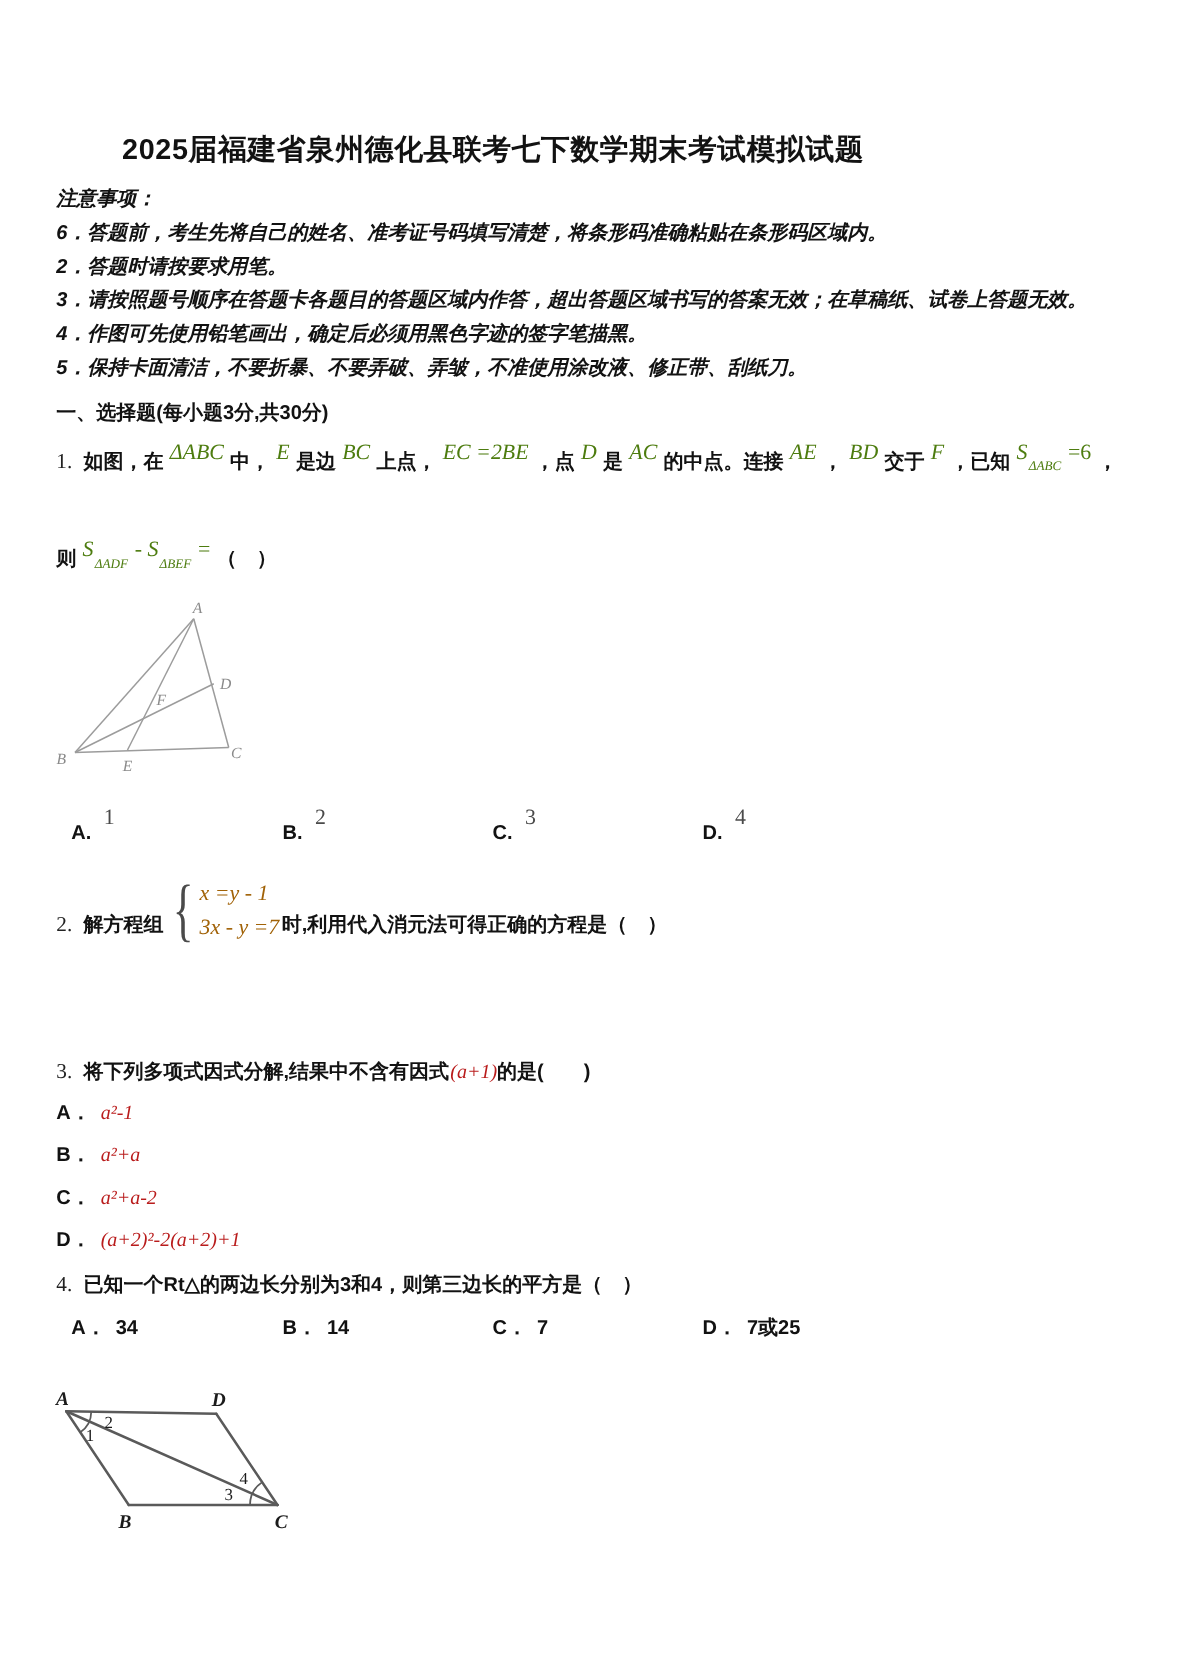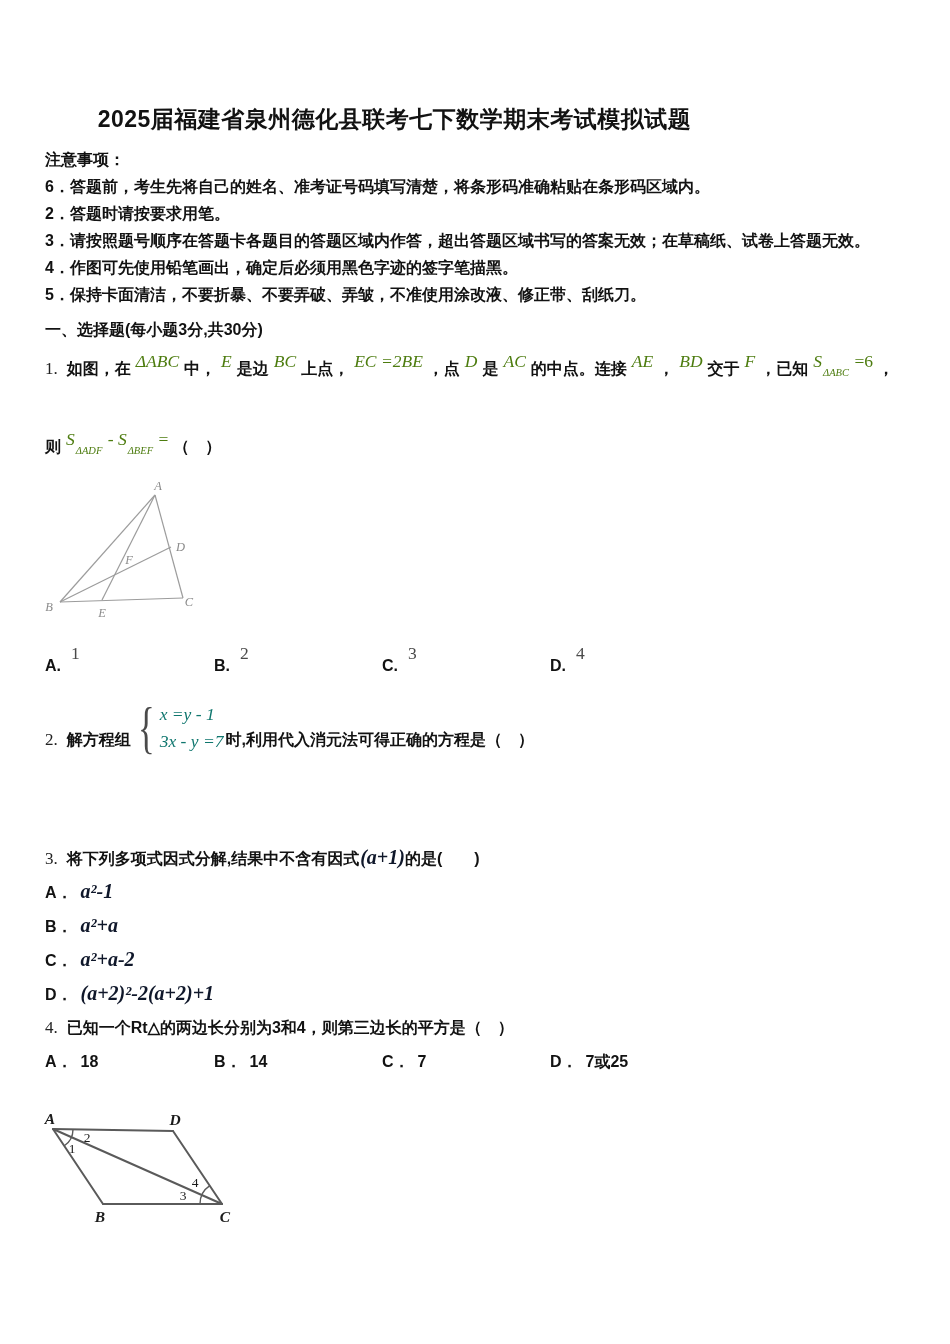--- a/index.html
+++ b/index.html
@@ -3,52 +3,52 @@
 <meta charset="utf-8">
 <style>
   html,body{margin:0;padding:0;background:#ffffff;}
   .page{position:relative;width:950px;height:1344px;background:#fff;overflow:hidden;
         font-family:"Liberation Sans",sans-serif;color:#121212;}
   .abs{position:absolute;}
 
   
   .title{top:104px;left:0;width:789px;text-align:center;font-size:23px;font-weight:700;letter-spacing:0.5px;}
   .notes{top:146px;left:45px;width:870px;font-size:16px;line-height:27px;font-weight:600;}
-  .notes div{white-space:nowrap;}
+  .notes div{white-space:nowrap;font-style:italic;}
   .sec-heading{top:320px;left:45px;font-size:16px;font-weight:700;}
 
   
   .stem{font-size:16px;font-weight:600;white-space:nowrap;line-height:24px;}
   .qnum{font-family:"Liberation Serif",serif;font-weight:400;font-size:17px;color:#222;margin-right:9px;}
   .m{font-family:"Liberation Serif",serif;font-style:italic;font-weight:400;color:#4d7c0f;
      font-size:17.5px;position:relative;top:-7px;margin:0 5px;white-space:nowrap;}
   .m sub{font-size:10.5px;position:relative;top:4px;margin:0 1px;}
   .mop{font-style:normal;}
 
   
-  .optrow{left:0;width:766px;height:30px;}
+  .optrow{left:12px;width:766px;height:30px;}
   .opt{position:absolute;white-space:nowrap;}
   .oc1{left:45px;} .oc2{left:214px;} .oc3{left:382px;} .oc4{left:550px;}
   .olabel{font-weight:700;font-size:16px;}
   .sup-val{font-family:"Liberation Serif",serif;font-size:17.5px;color:#4a4a4a;
            position:relative;top:-12px;margin-left:10px;}
   .eq-val{font-family:"Liberation Serif",serif;font-style:italic;font-size:17.5px;color:#3c3c3c;
           position:relative;top:-11px;margin-left:8px;}
-  .b-val{font-family:"Liberation Serif",serif;font-style:italic;font-weight:700;font-size:20px;
-         color:#0f172a;margin-left:8px;}
+  .b-val{font-family:"Liberation Serif",serif;font-style:italic;font-weight:400;font-size:16px;
+         color:#b91c1c;margin-left:8px;}
   .p-val{font-weight:600;font-size:16px;margin-left:8px;}
 
   
   .q2row{top:700px;left:45px;display:flex;align-items:flex-end;}
   .q2row .txt{font-size:16px;font-weight:600;white-space:nowrap;padding-bottom:5px;margin-top:16px;}
   .sys{display:flex;align-items:center;margin:0 2px;}
   .brace{font-family:"Liberation Serif",serif;font-size:56px;font-weight:400;color:#4a4a4a;
          transform:scaleX(0.62);line-height:56px;display:inline-block;}
   .eqs{display:inline-block;}
-  .eq{font-family:"Liberation Serif",serif;font-style:italic;font-size:17.5px;color:#0f766e;
+  .eq{font-family:"Liberation Serif",serif;font-style:italic;font-size:17.5px;color:#a16207;
       line-height:27px;white-space:nowrap;}
 
   
   .fig-tri{top:478px;left:25px;}
   .fig-quad{top:1112px;left:38px;}
   .tri-line{stroke:#9c9c9c;stroke-width:1.2;fill:none;}
   .tri-label{font-family:"Liberation Serif",serif;font-style:italic;font-size:12.5px;fill:#8a8a8a;}
   .quad-line{stroke:#5a5a5a;stroke-width:2;fill:none;stroke-linecap:round;}
   .quad-arc{stroke:#5a5a5a;stroke-width:1.4;fill:none;}
   .quad-label{font-family:"Liberation Serif",serif;font-style:italic;font-weight:700;font-size:15.5px;fill:#1b1b1b;}
@@ -119,21 +119,21 @@
   </div>
   <div class="abs" style="top:880px;left:45px;"><span class="olabel">A．</span><span class="b-val">a²-1</span></div>
   <div class="abs" style="top:914px;left:45px;"><span class="olabel">B．</span><span class="b-val">a²+a</span></div>
   <div class="abs" style="top:948px;left:45px;"><span class="olabel">C．</span><span class="b-val">a²+a-2</span></div>
   <div class="abs" style="top:982px;left:45px;"><span class="olabel">D．</span><span class="b-val">(a+2)²-2(a+2)+1</span></div>
 
   <div class="abs stem" style="top:1016px;left:45px;">
     <span class="qnum">4.</span><span>已知一个Rt△的两边长分别为3和4，则第三边长的平方是（　）</span>
   </div>
   <div class="abs optrow" style="top:1052px;">
-    <span class="opt oc1"><span class="olabel">A．</span><span class="p-val">18</span></span>
+    <span class="opt oc1"><span class="olabel">A．</span><span class="p-val">34</span></span>
     <span class="opt oc2"><span class="olabel">B．</span><span class="p-val">14</span></span>
     <span class="opt oc3"><span class="olabel">C．</span><span class="p-val">7</span></span>
     <span class="opt oc4"><span class="olabel">D．</span><span class="p-val">7或25</span></span>
   </div>
 
 
   <svg class="abs fig-quad" width="210" height="125" viewBox="0 0 210 125">
     <path class="quad-line" d="M15,17 L135,19"></path>
     <path class="quad-line" d="M15,17 L65,92"></path>
     <path class="quad-line" d="M65,92 L184,92"></path>

